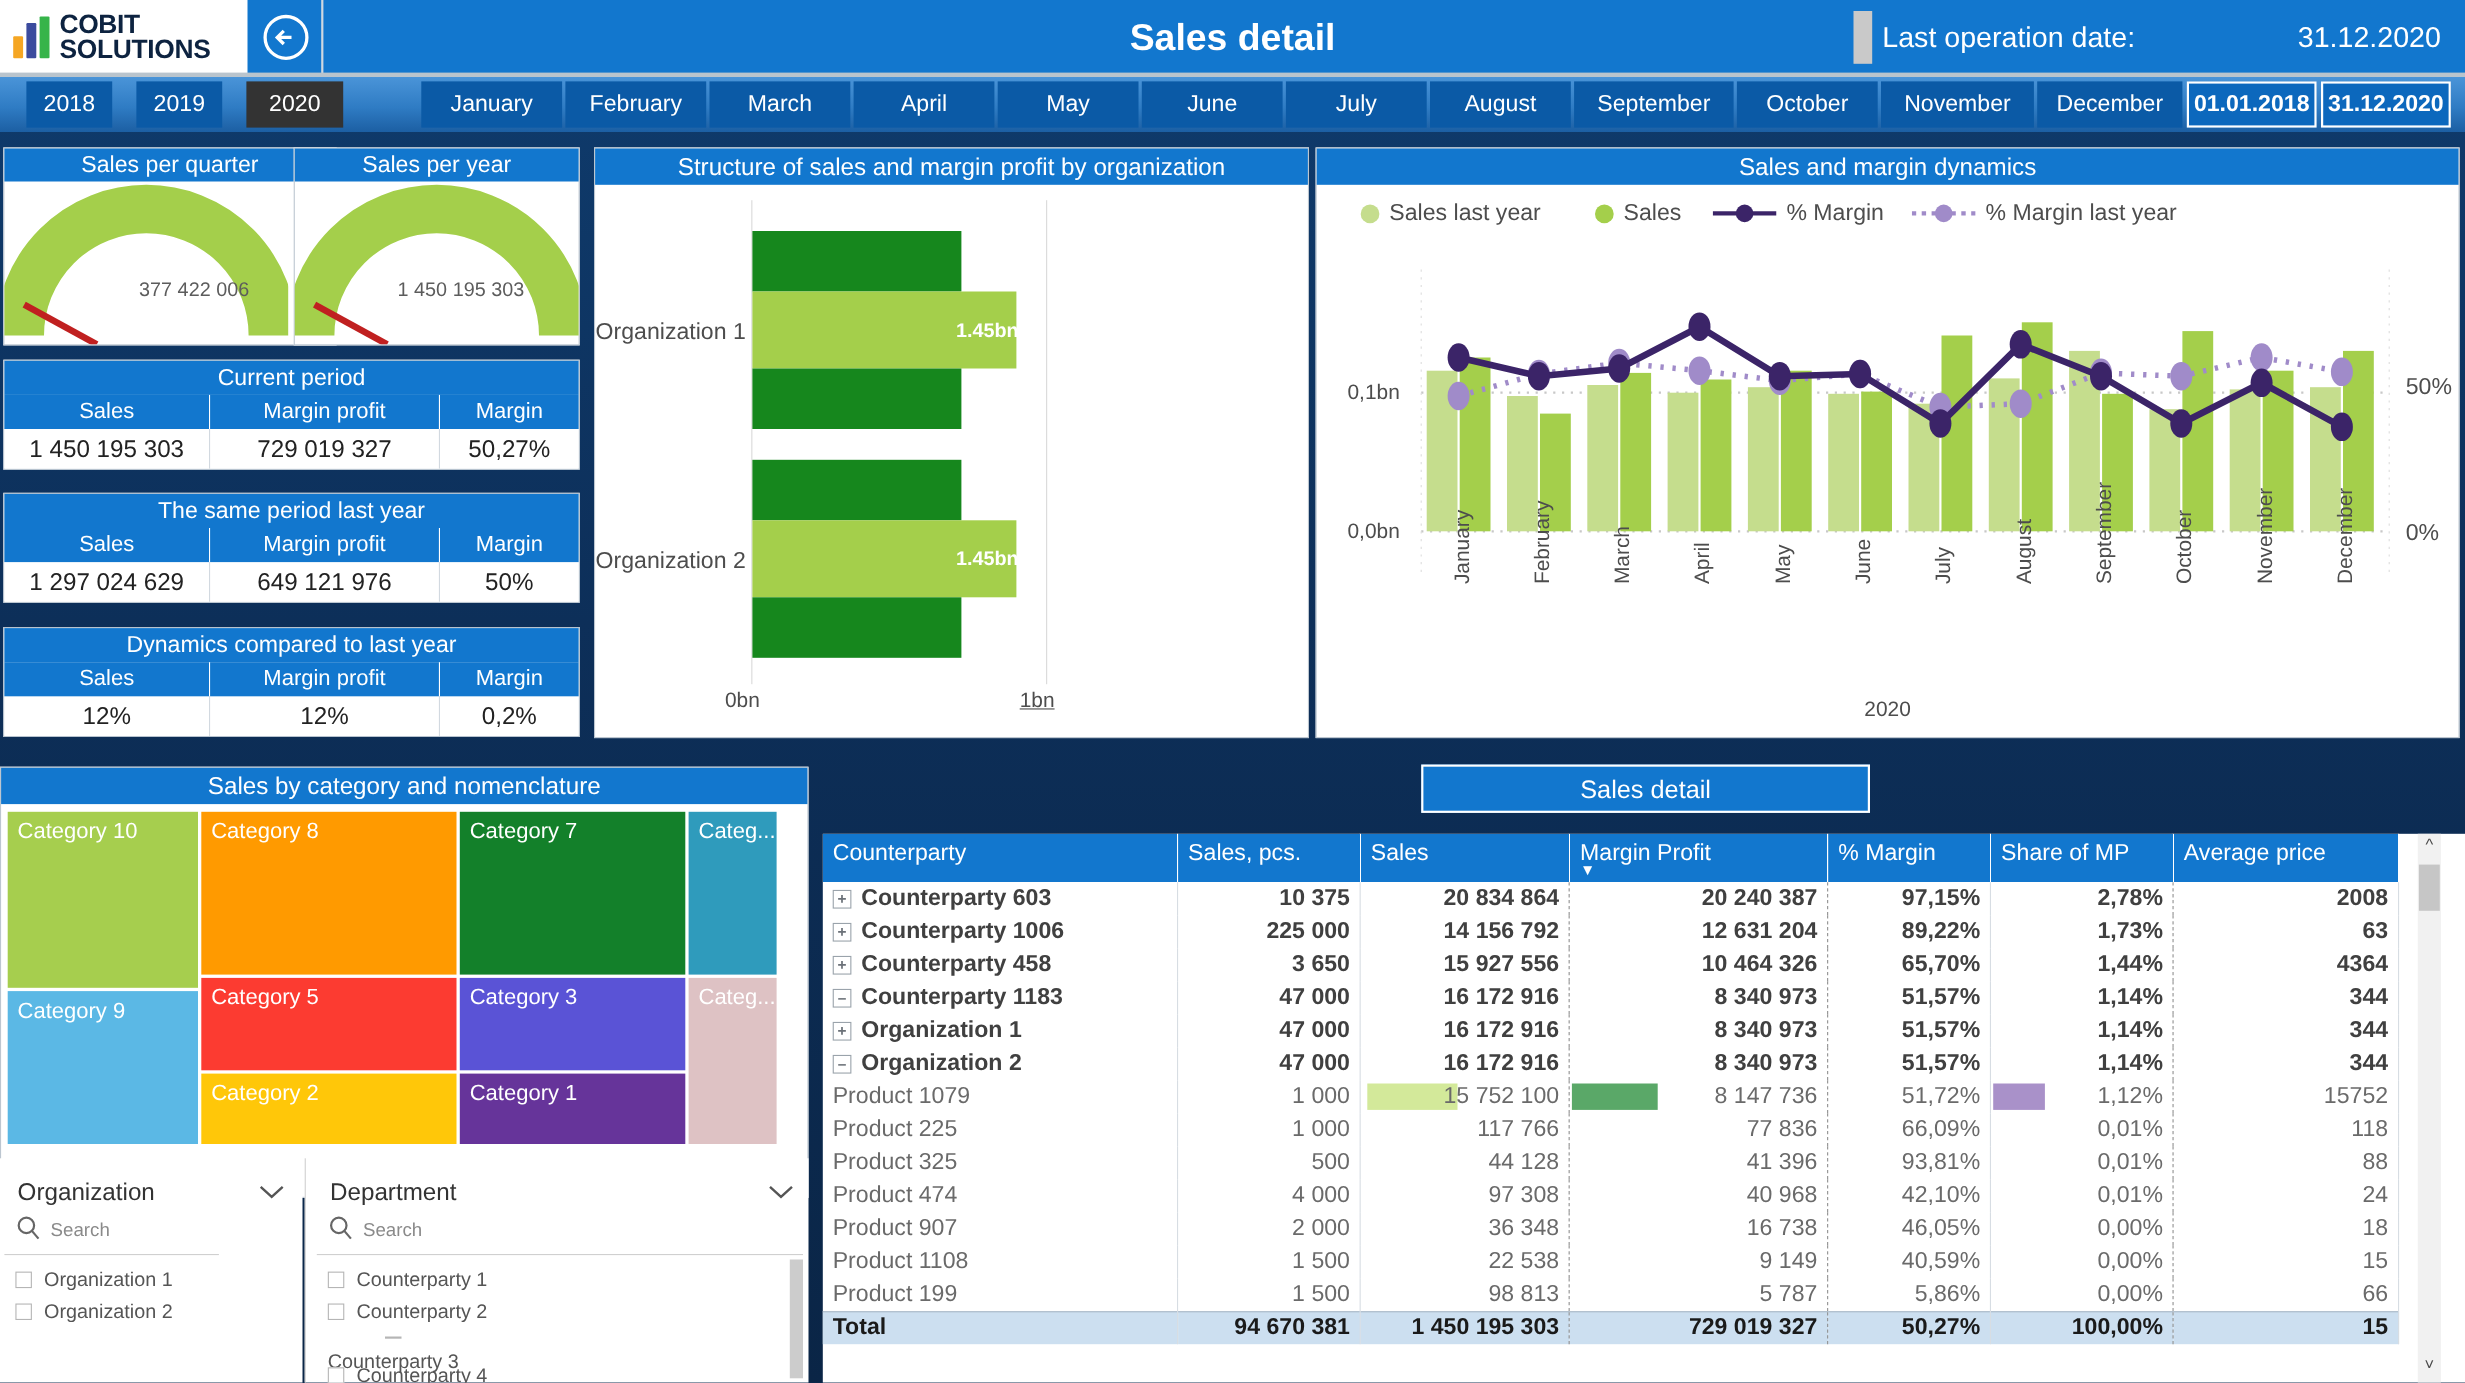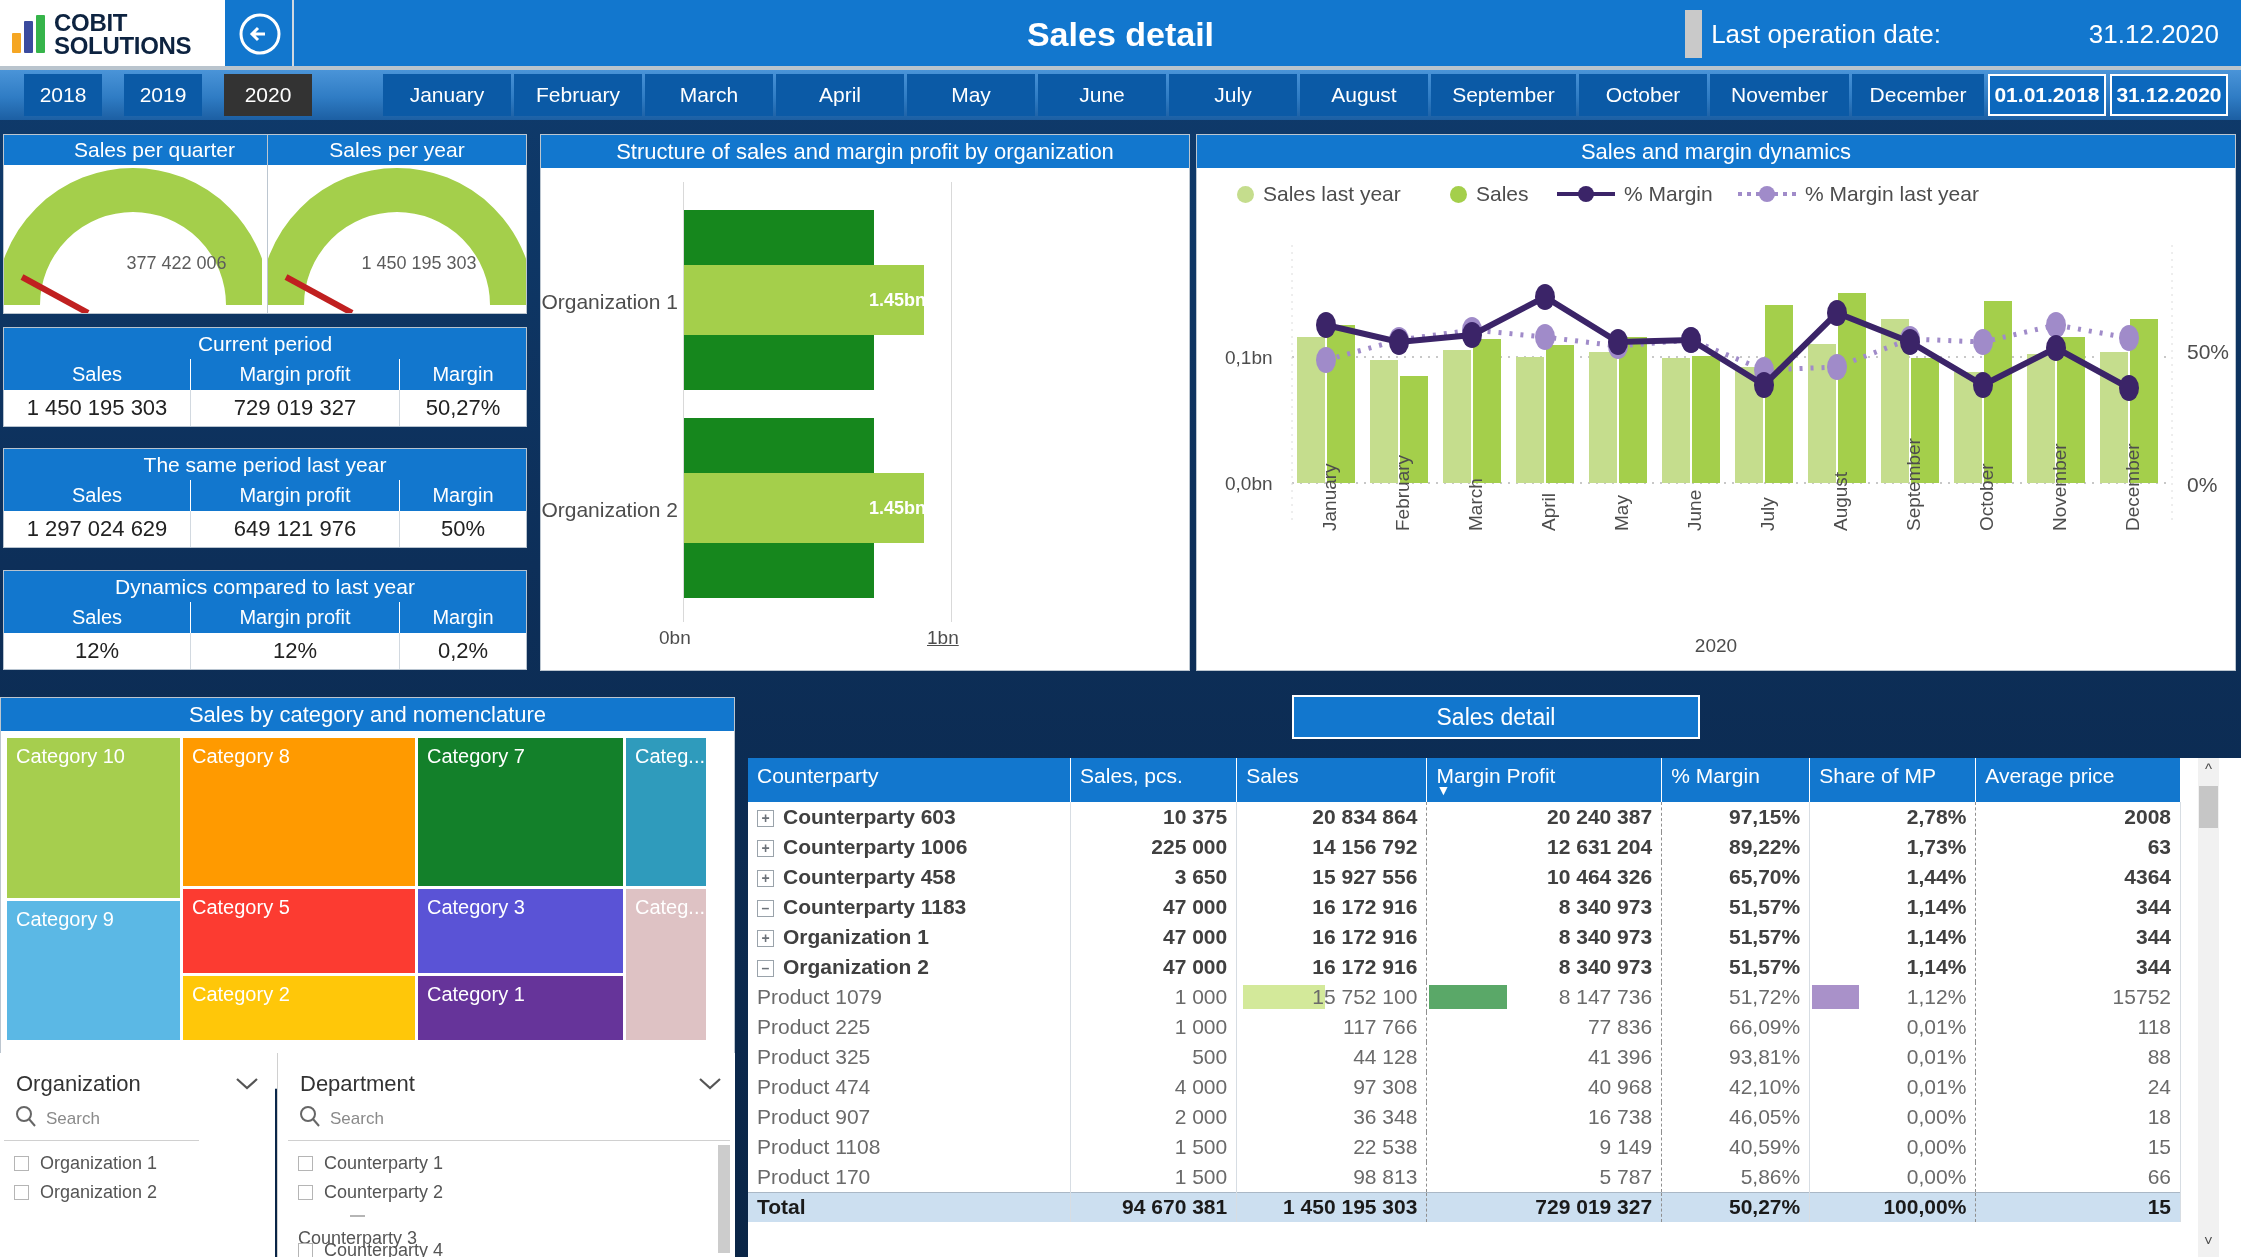--- a/index.html
+++ b/index.html
@@ -562,21 +562,21 @@
         <tr class="lvl3">
           <td class="ind3">Product 1108</td>
           <td class="num">1 500</td>
           <td class="num dashcol">22 538</td>
           <td class="num dashcol">9 149</td>
           <td class="num">40,59%</td>
           <td class="num dashcol">0,00%</td>
           <td class="num">15</td>
         </tr>
         <tr class="lvl3">
-          <td class="ind3">Product 170</td>
+          <td class="ind3">Product 199</td>
           <td class="num">1 500</td>
           <td class="num dashcol">98 813</td>
           <td class="num dashcol">5 787</td>
           <td class="num">5,86%</td>
           <td class="num dashcol">0,00%</td>
           <td class="num">66</td>
         </tr>
         <tr class="total">
           <td class="ind1">Total</td>
           <td class="num">94 670 381</td>

